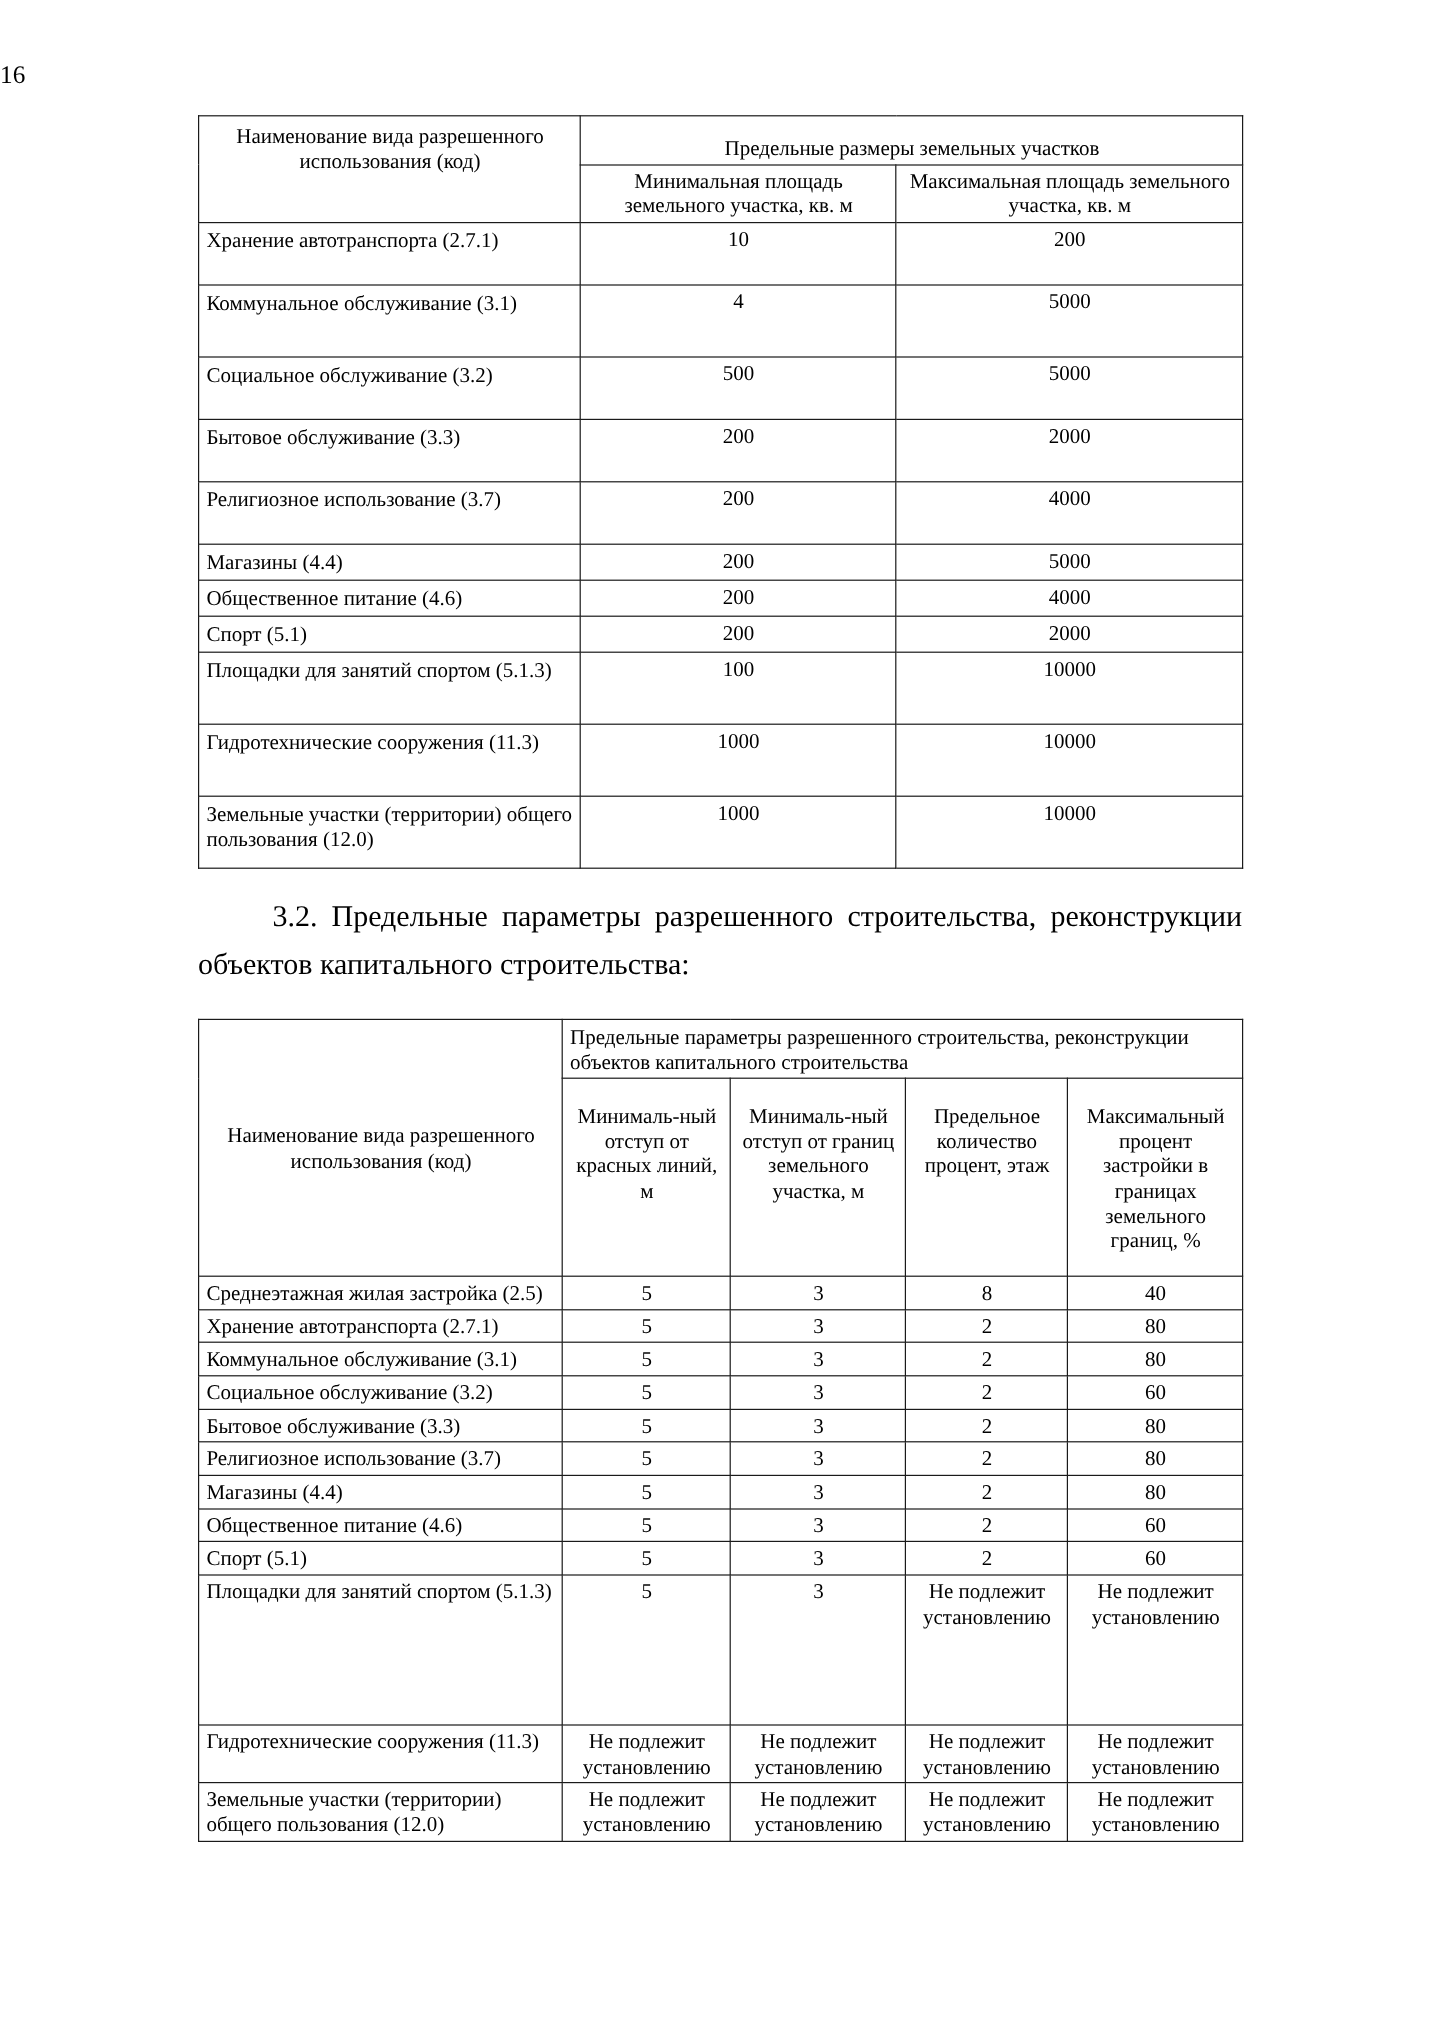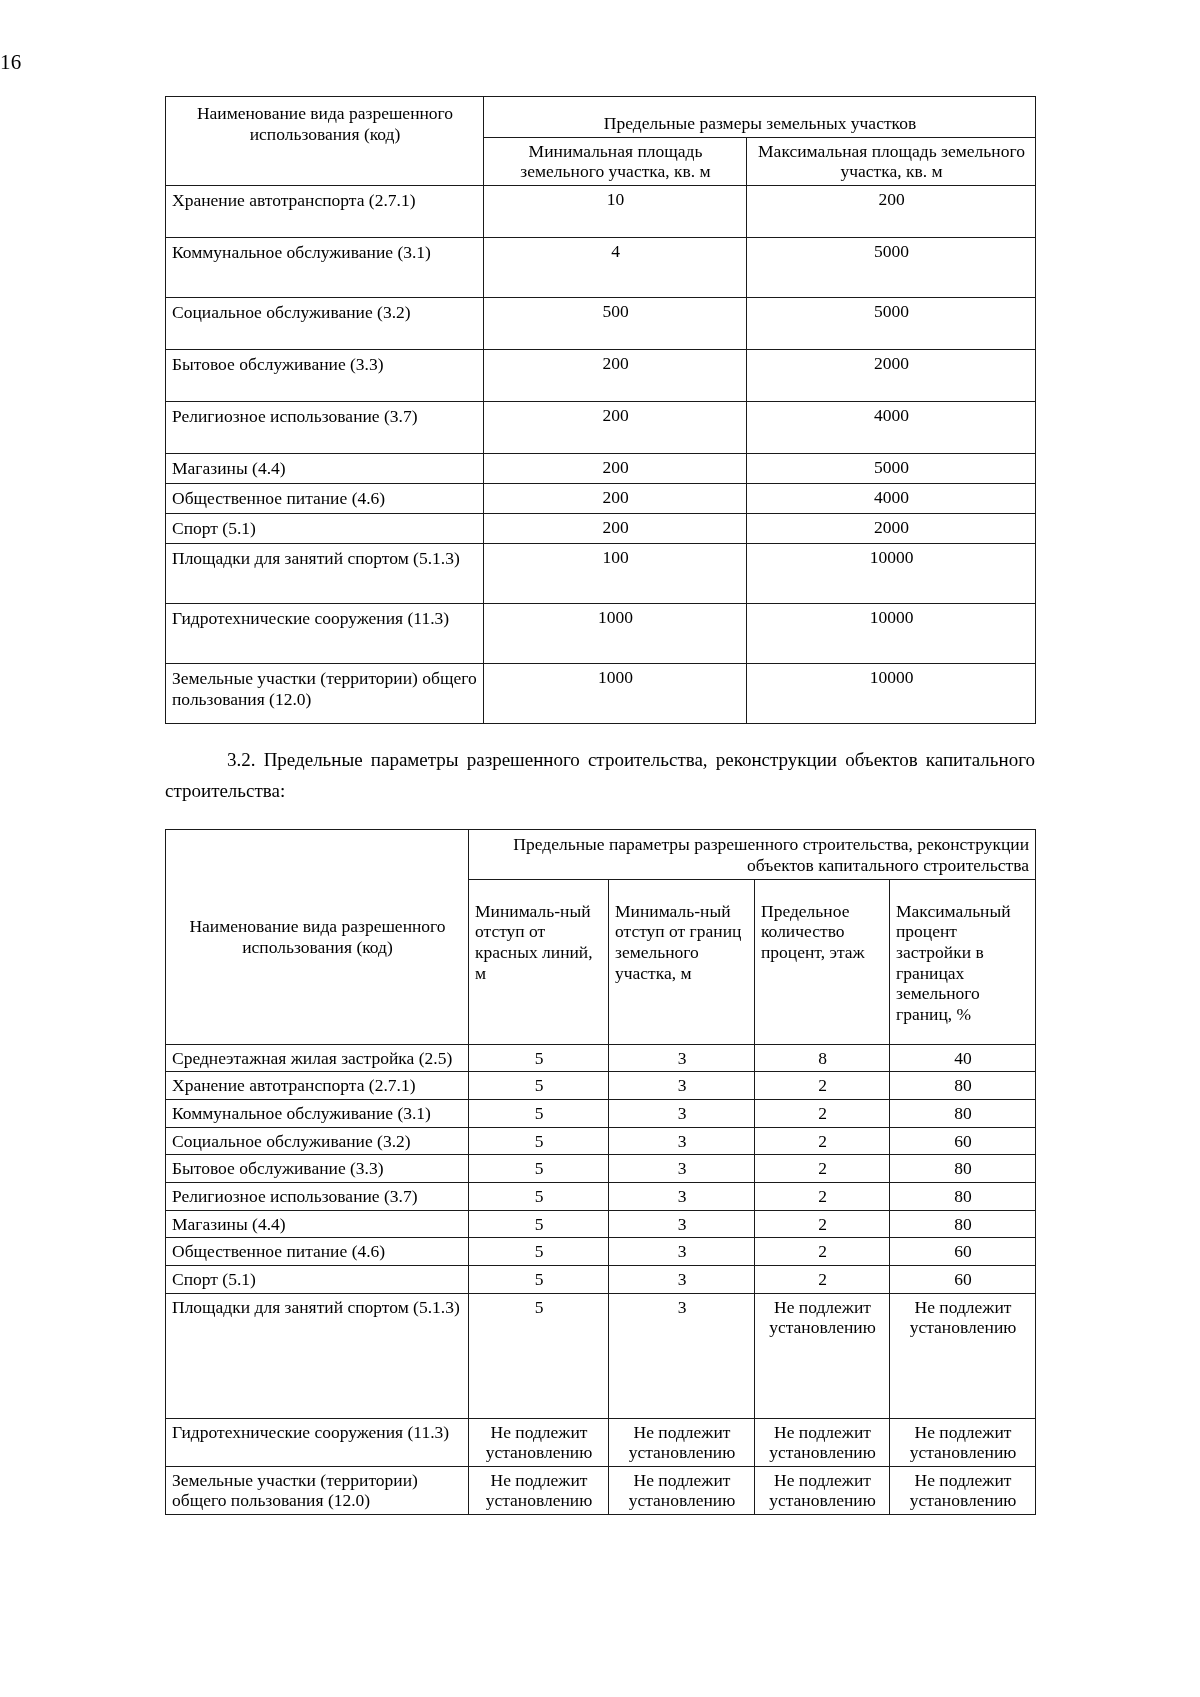--- a/index.html
+++ b/index.html
@@ -61,30 +61,30 @@
   .t2 col.d3 { width: 146px; }
   .t2 col.d4 { width: 135px; }
   .t2 col.d5 { width: 146px; }
 
   .t1 td.name { padding-top: 4px; }
   .t1 tr.tall td { height: 44px; }
   .t1 tr.short td { height: 22px; }
   .t1 tr.two td { height: 52px; }
 
   .para {
-    font-size: 19px;
+    font-size: 25px;
     line-height: 1.62;
     text-align: justify;
     text-indent: 62px;
     margin: 21px 0 0 0;
   }
   .t2 { margin-top: 24px; font-size: 17.5px; }
   .t2 td { padding: 2px 4px 2px 6px; }
-  .t2 .hdr-span { text-align: right; padding: 4px 6px 3px 6px; }
-  .t2 .hdr-col { text-align: left; vertical-align: top; padding-top: 21px; }
+  .t2 .hdr-span { text-align: left; padding: 4px 6px 3px 6px; }
+  .t2 .hdr-col { text-align: center; vertical-align: top; padding-top: 21px; }
   .t2 .namecell { text-align: center; vertical-align: middle; }
 </style>
 </head>
 <body>
 
 <div class="page">
 
   <div class="page-number">16</div>
 
   <div class="content">

